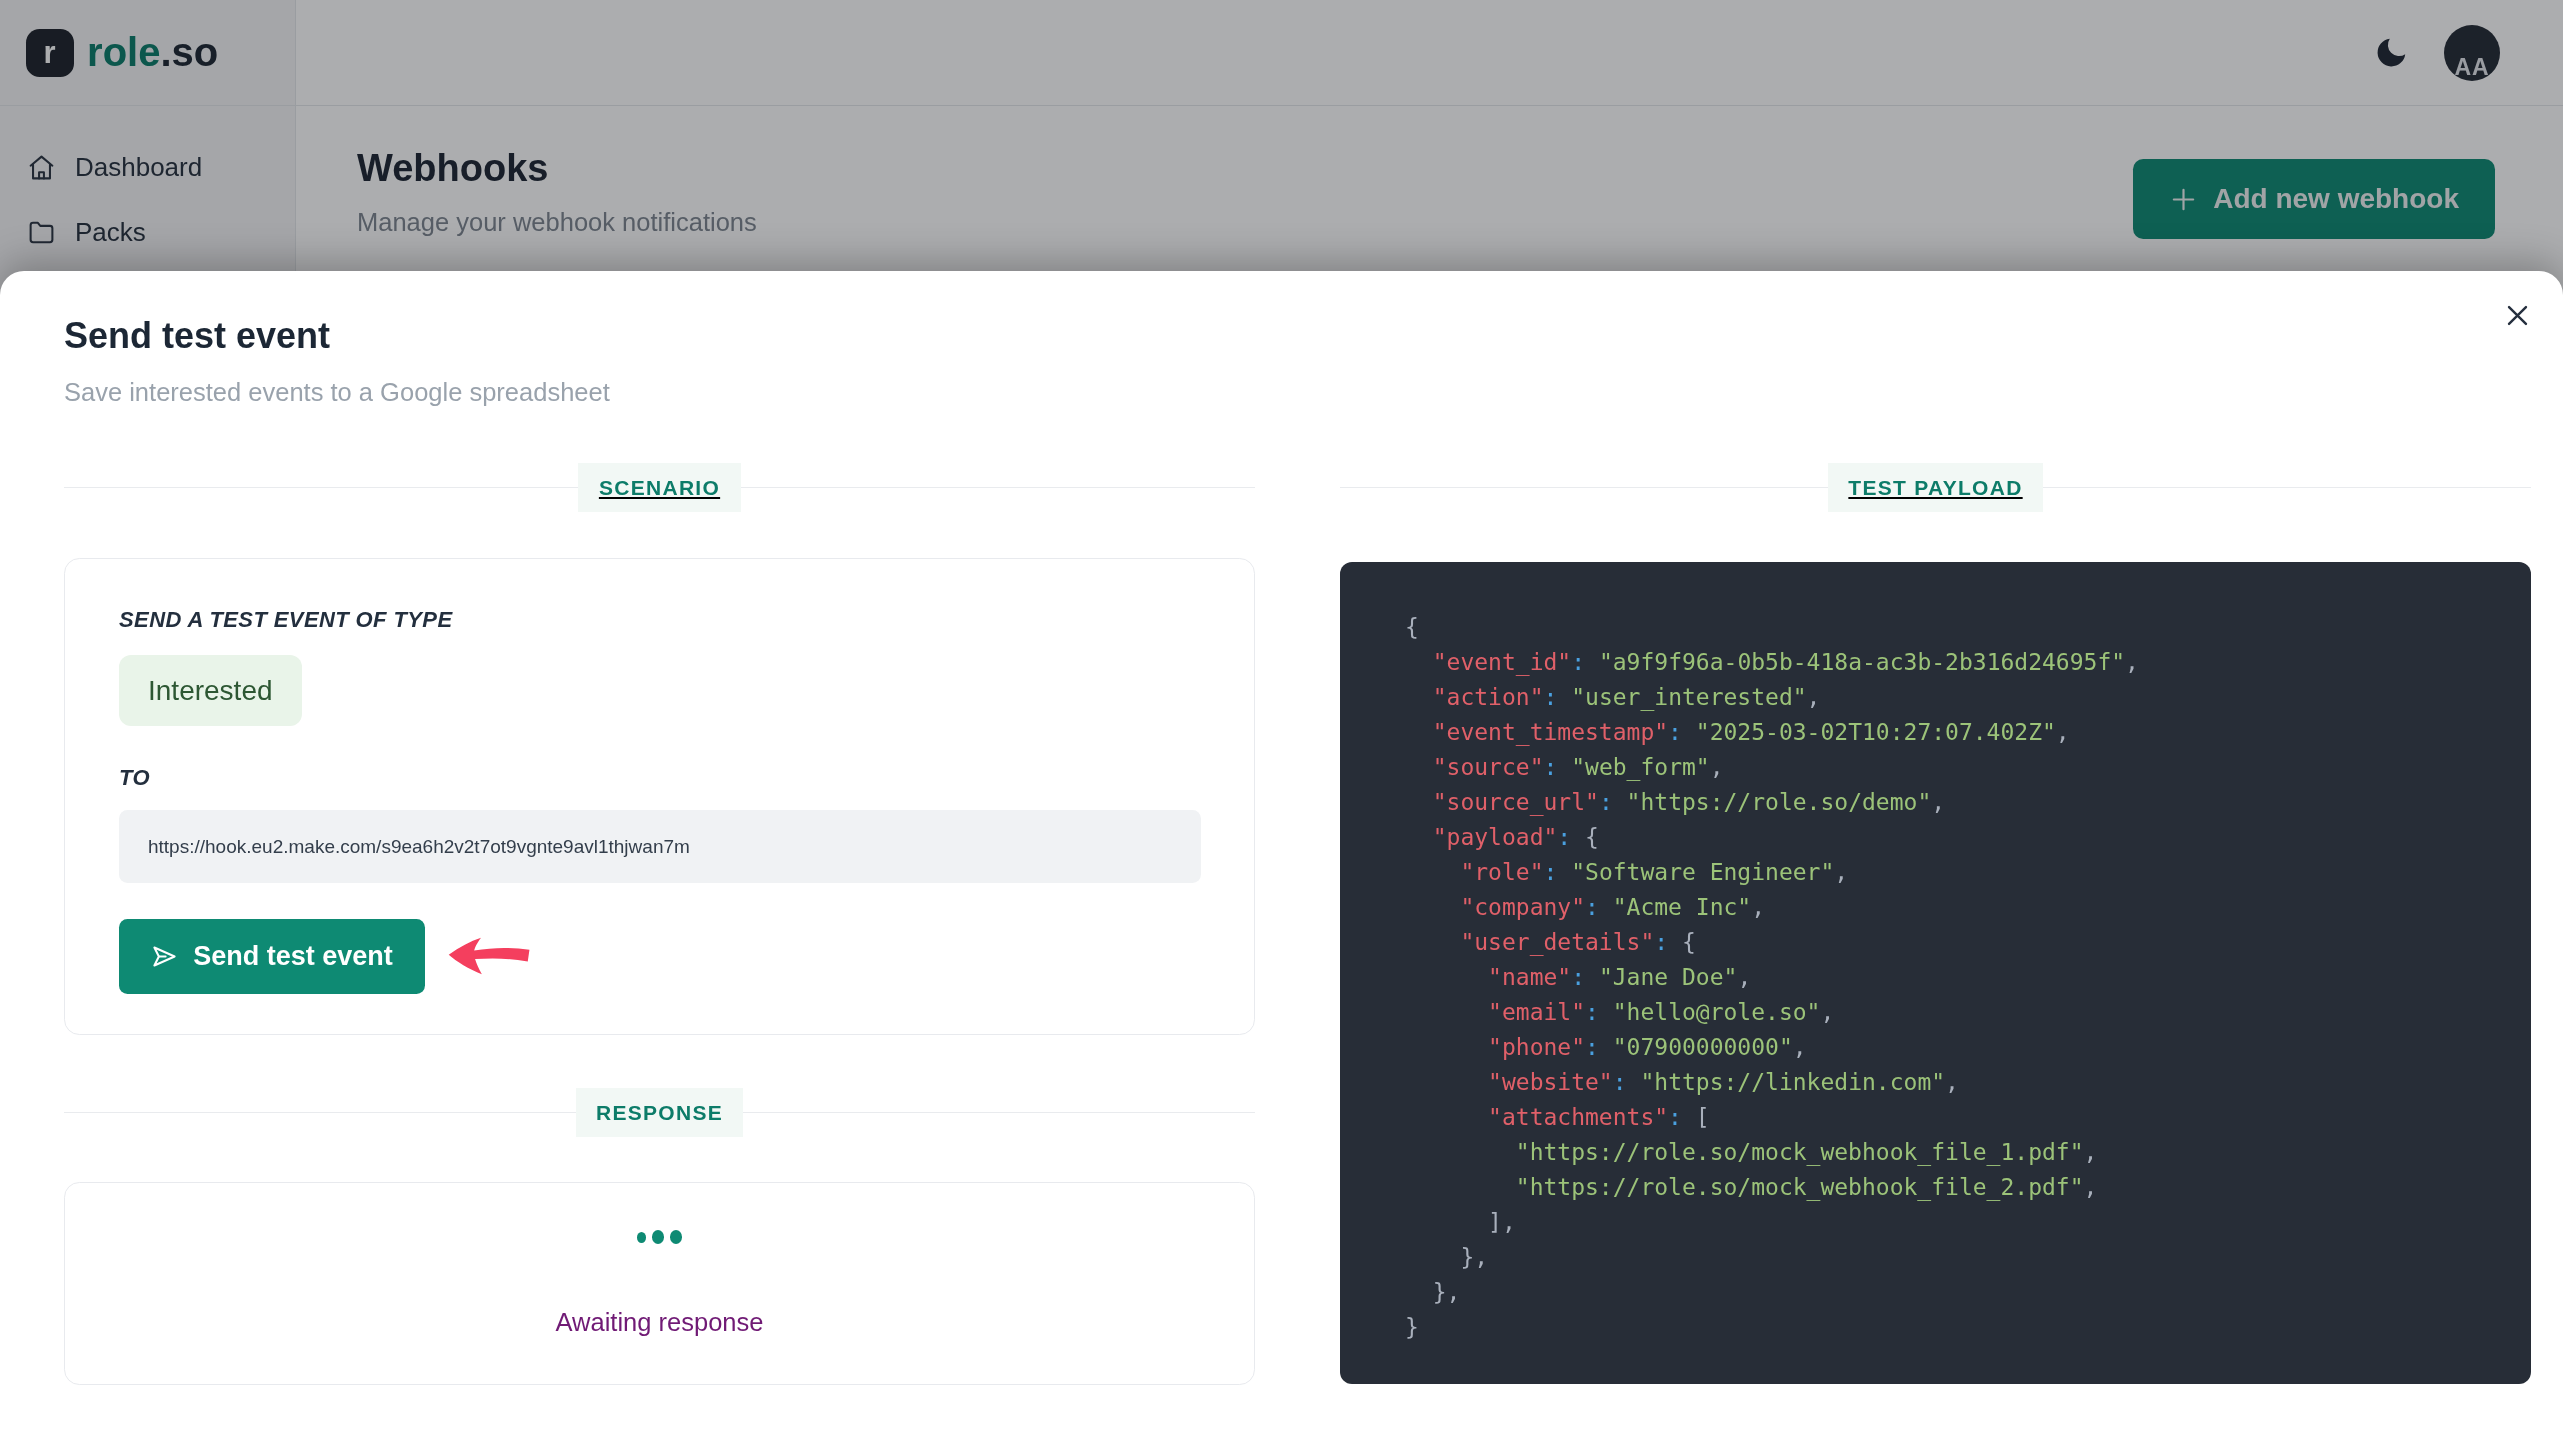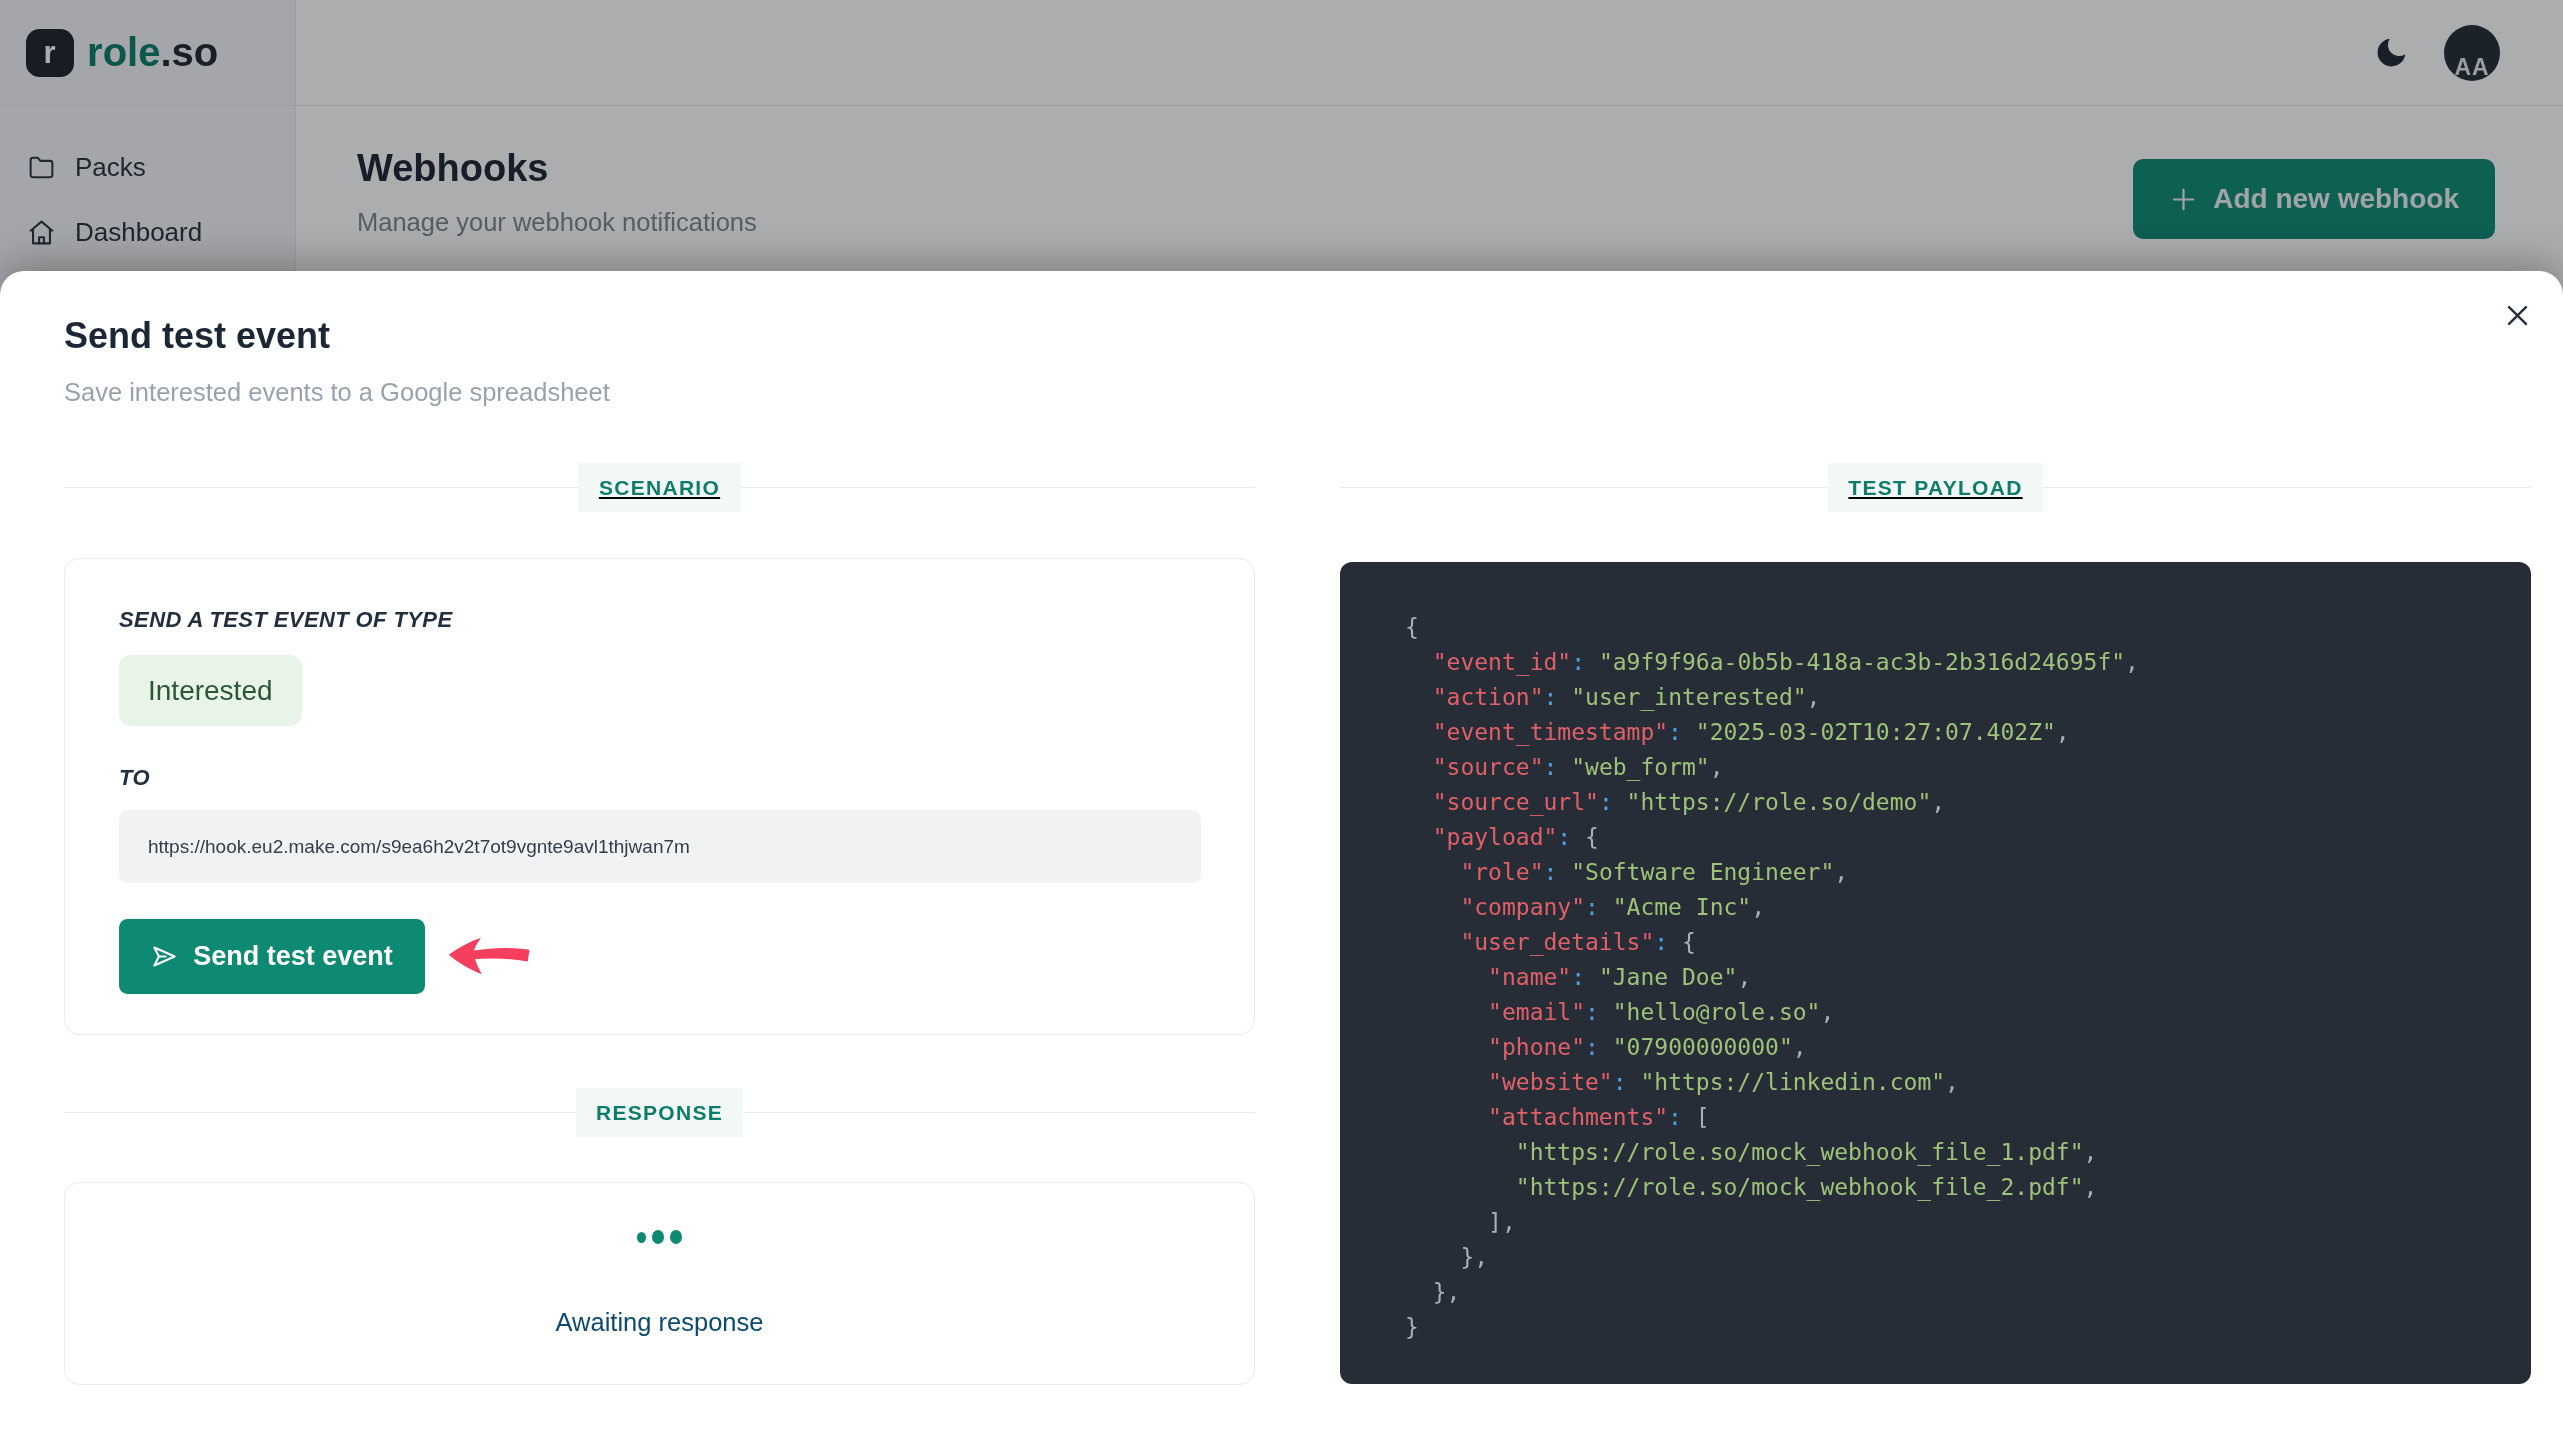--- a/index.html
+++ b/index.html
@@ -88,21 +88,21 @@
   .send-icon svg { width:100%; height:100%; }
   .arrow-annotation { margin-left:22px; width:85px; height:41px; display:inline-flex; }
 
   .response-card { top:911px; height:203px; display:flex; flex-direction:column;
                    align-items:center; justify-content:center; gap:19px; }
   .loading-dots { display:flex; align-items:center; gap:6px; }
   .loading-dots .dot { background:#0e8a73; border-radius:50%; }
   .dot-1 { width:9.4px; height:11px; }
   .dot-2 { width:12px; height:13.6px; }
   .dot-3 { width:12px; height:13.6px; }
-  .awaiting-text { font-size:25.5px; color:#0c4a6e;margin-top:45px; }
+  .awaiting-text { font-size:25.5px; color:#701a75;margin-top:45px; }
 
   .code-block { position:absolute; left:0; top:291px; width:1191px; height:822px;
                 background:#272d37; border-radius:12px; padding:48px 34px 46px 65px;
                 overflow:hidden; }
   .code-line { font-family:"DejaVu Sans Mono", monospace; font-size:23px;
                line-height:35px; white-space:pre; }
   .tk-p { color:#a9b0bc; }
   .tk-k { color:#e06069; }
   .tk-c { color:#4aa0e0; }
   .tk-s { color:#9cc379; }
@@ -116,34 +116,34 @@
     <div class="logo-row">
       <div class="logo-mark">
         <span>r</span>
       </div>
       <div class="logo-text"><span class="brand-primary">role</span><span>.so</span></div>
     </div>
     <div class="side-nav" id="side-nav">
         <div class="side-item">
           <span class="side-icon">
             <svg viewBox="0 0 24 24" fill="none" stroke="currentColor" stroke-width="1.7" stroke-linejoin="round" stroke-linecap="round">
-              <path d="M3 6a2 2 0 0 1 2-2h4l2 2.5h8a2 2 0 0 1 2 2V18a2 2 0 0 1-2 2H5a2 2 0 0 1-2-2V6Z"></path>
-            </svg>
-          </span>
-          <span class="side-label">Packs</span>
-        </div>
-        <div class="side-item">
-          <span class="side-icon">
-            <svg viewBox="0 0 24 24" fill="none" stroke="currentColor" stroke-width="1.7" stroke-linejoin="round" stroke-linecap="round">
               <path d="M3 10.5L12 3l9 7.5"></path>
               <path d="M5 9.5V21h14V9.5"></path>
               <path d="M10 21v-5h4v5"></path>
             </svg>
           </span>
           <span class="side-label">Dashboard</span>
+        </div>
+        <div class="side-item">
+          <span class="side-icon">
+            <svg viewBox="0 0 24 24" fill="none" stroke="currentColor" stroke-width="1.7" stroke-linejoin="round" stroke-linecap="round">
+              <path d="M3 6a2 2 0 0 1 2-2h4l2 2.5h8a2 2 0 0 1 2 2V18a2 2 0 0 1-2 2H5a2 2 0 0 1-2-2V6Z"></path>
+            </svg>
+          </span>
+          <span class="side-label">Packs</span>
         </div>
       </div>
   </div>
 
   <div class="app-header">
     <span class="theme-toggle">
       <svg viewBox="0 0 24 24" fill="#1f2733">
           <path d="M20.9 13.1A9 9 0 1 1 10.9 3.1a7.2 7.2 0 0 0 10 10z"></path>
         </svg>
     </span>

